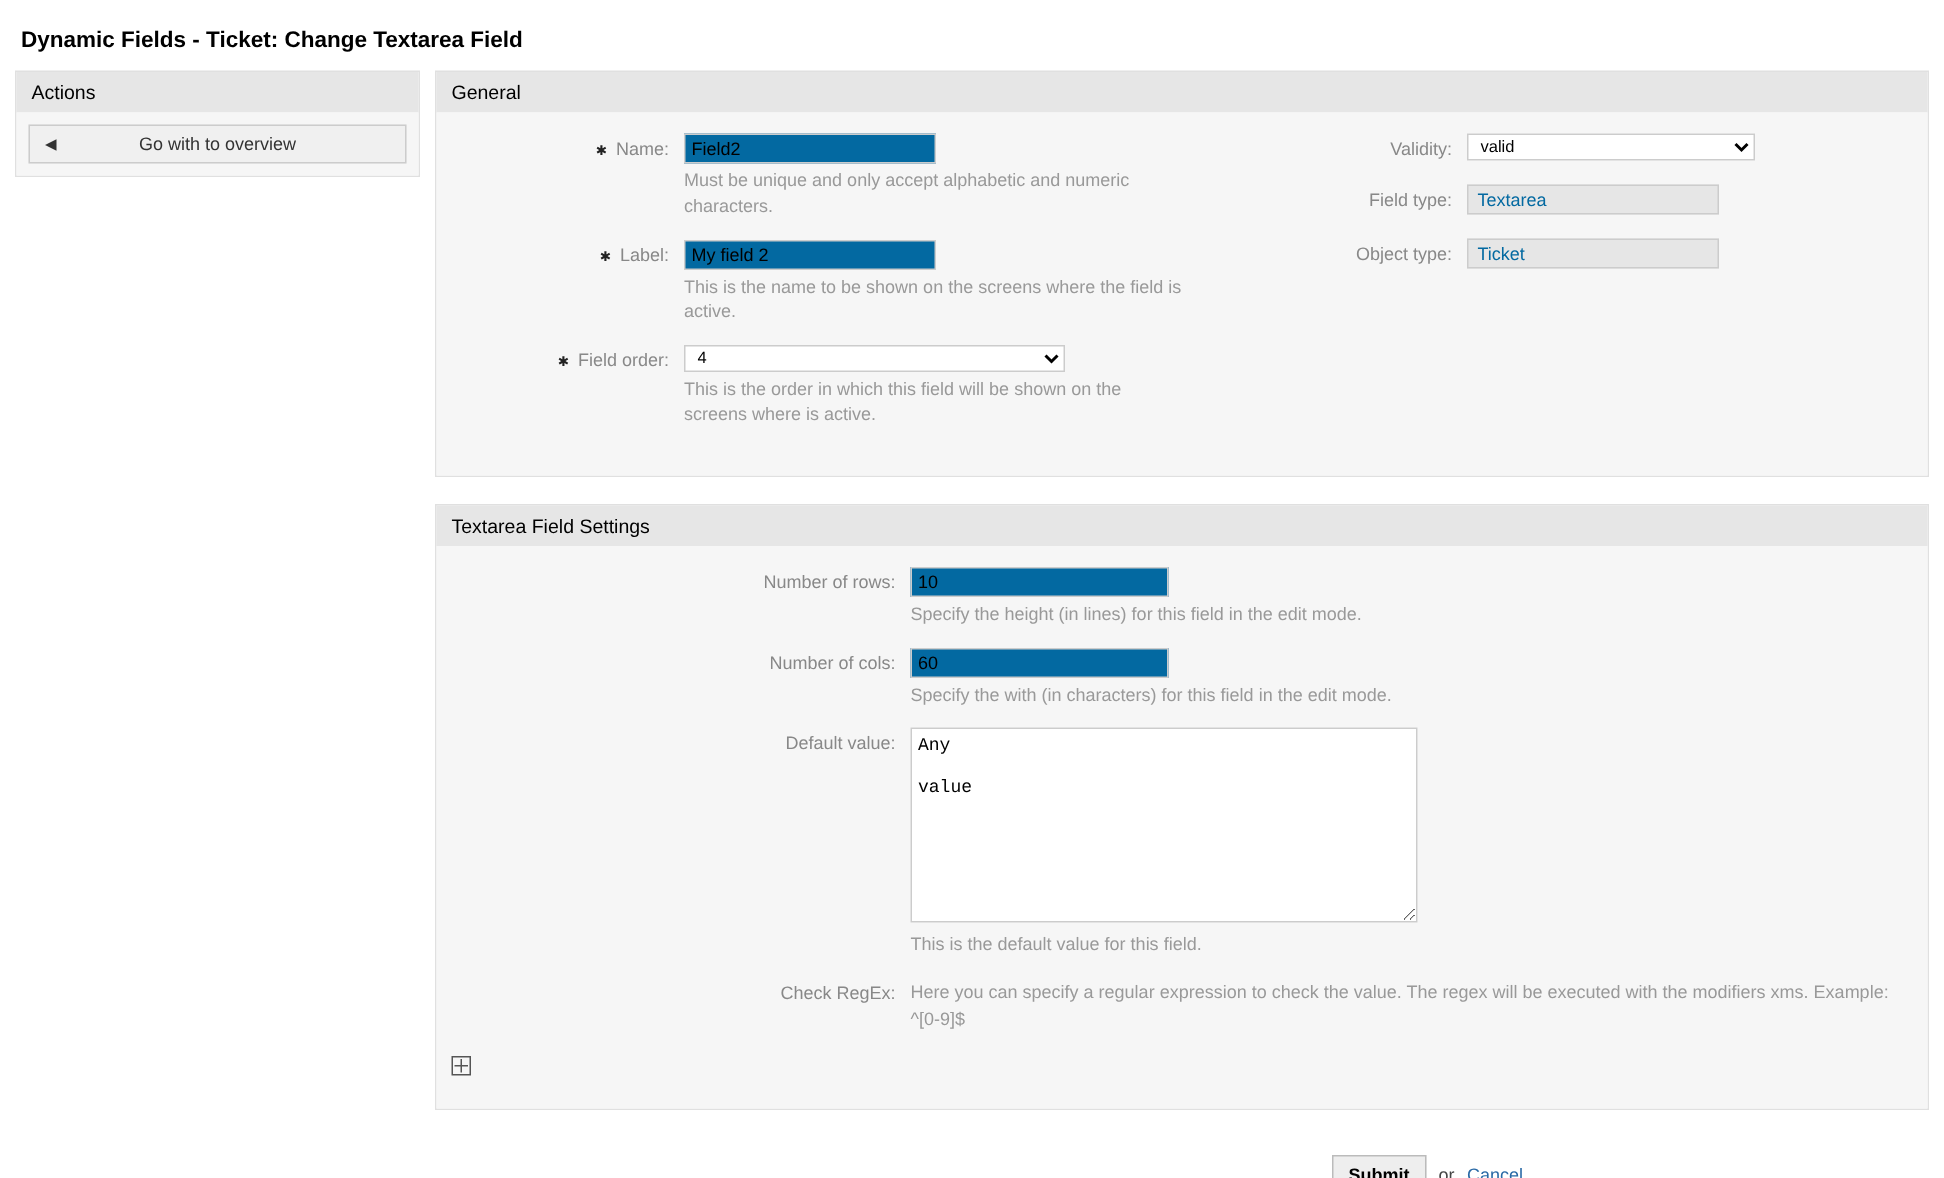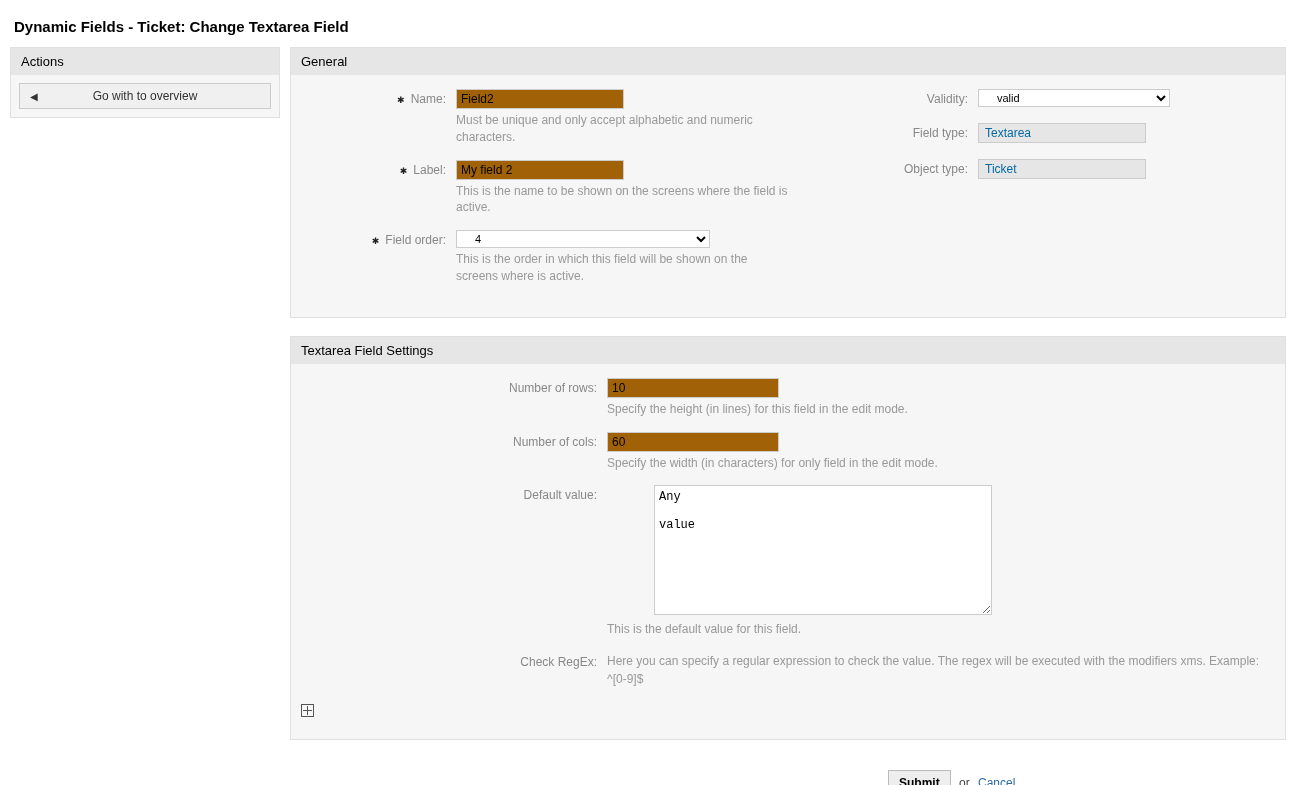--- a/index.html
+++ b/index.html
@@ -13,24 +13,24 @@
 .panel-body { background: #f6f6f6; padding: 14px 10px 18px; }
 .go-back { display: flex; align-items: center; justify-content: center; width: 100%; border: 1px solid #ccc; background: #f0f0f0; padding: 5px 8px; font-size: 12px; color: #333; cursor: pointer; position: relative; }
 .go-back .arrow { position: absolute; left: 10px; font-size: 10px; }
 .general-cols { display: flex; justify-content: flex-end; }
 .col { flex: 1; }
 .field-row { display: flex; margin-bottom: 4px; }
 .field-label { width: 155px; text-align: right; padding-right: 10px; padding-top: 3px; color: #888; font-size: 12px; }
 .field-label.req::before { content: "✱"; font-size: 9px; color: #222; margin-right: 6px; }
 .field-ctrl { flex: 1; }
 .hint { color: #999; font-size: 12px; margin: 3px 0 10px; max-width: 340px; line-height: 1.4; }
-input[type=text] { border: 1px solid #ccc; padding: 2px 4px; font-size: 12px; background: #a16207; height: 20px; }
-select { border: 1px solid #ccc; padding: 1px 14px; font-size: 11px; background: #fff; height: 18px; }
+input[type=text] { border: 1px solid #ccc; padding: 2px 4px; font-size: 12px; background: #0369a1; height: 20px; }
+select { border: 1px solid #ccc; padding: 1px 4px; font-size: 11px; background: #fff; height: 18px; }
 .readonly-box { display: inline-block; border: 1px solid #ccc; background: #e6e6e6; padding: 2px 6px; min-width: 168px; font-size: 12px; color: #0369a1; }
-textarea { border: 1px solid #ccc; padding: 4px; font-family: "Courier New", monospace; font-size: 12px; resize: both; margin-left: 47px; }
+textarea { border: 1px solid #ccc; padding: 4px; font-family: "Courier New", monospace; font-size: 12px; resize: both; }
 .w-name { width: 168px; }
 .w-order { width: 254px; }
 .w-sel { width: 192px; }
 .w-rows { width: 172px; }
 .w-ta { width: 338px; height: 130px; }
 .settings .field-label { width: 306px; }
 .add-icon { display: inline-block; width: 13px; height: 13px; border: 1px solid #555; position: relative; cursor: pointer; vertical-align: middle; }
 .add-icon::before { content: ""; position: absolute; left: 5px; top: 1px; width: 1px; height: 9px; background: #555; }
 .add-icon::after { content: ""; position: absolute; top: 5px; left: 1px; height: 1px; width: 9px; background: #555; }
 .submit-row { text-align: left; margin-top: 30px; padding-left: 598px; }
@@ -122,21 +122,21 @@
           <div class="field-label">Number of rows:</div>
           <div class="field-ctrl">
             <input type="text" class="w-rows" value="10" style="">
             <div class="hint" style="max-width:none">Specify the height (in lines) for this field in the edit mode.</div>
           </div>
         </div>
         <div class="field-row">
           <div class="field-label">Number of cols:</div>
           <div class="field-ctrl">
             <input type="text" class="w-rows" value="60" style="">
-            <div class="hint" style="max-width:none">Specify the width (in characters) for only field in the edit mode.</div>
+            <div class="hint" style="max-width:none">Specify the with (in characters) for this field in the edit mode.</div>
           </div>
         </div>
         <div class="field-row">
           <div class="field-label">Default value:</div>
           <div class="field-ctrl">
             <textarea class="w-ta" style="">Any
 
 value</textarea>
             <div class="hint" style="max-width:none">This is the default value for this field.</div>
           </div>

